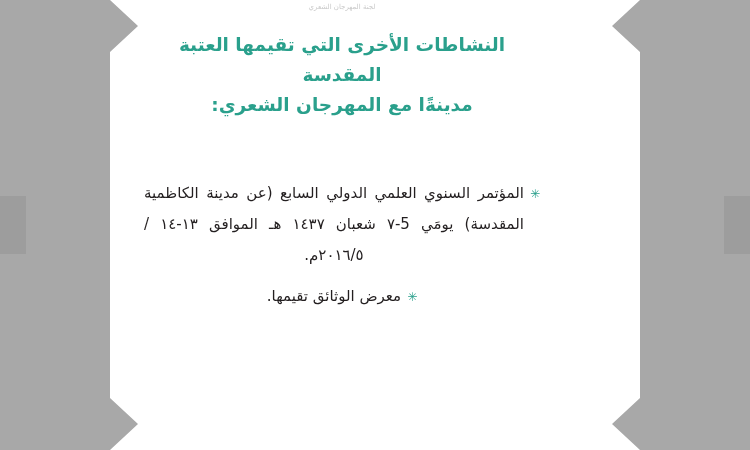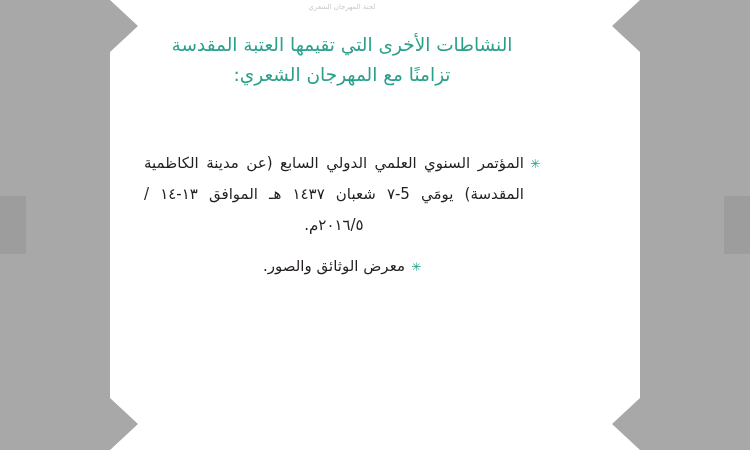--- a/index.html
+++ b/index.html
@@ -81,21 +81,21 @@
     color: #c9c9c9;
     letter-spacing: .5px;
     line-height: 10px;
     direction: rtl;
   }
 
   .headline {
     margin-top: 18px;
     color: #2aa08c;
     font-size: 18.5px;
-    font-weight: normal;
+    font-weight: bold;
     line-height: 30px;
     direction: rtl;
     letter-spacing: 0px;
   }
   .headline .l2 {
     display: block;
   }
 
   .body-block {
     margin-top: 58px;
@@ -149,30 +149,30 @@
 
   <div class="tab-left"></div>
   <div class="tab-right"></div>
 
   <div class="content">
 
     <div class="topline">لجنة المهرجان الشعري</div>
 
     <div class="headline">
       <span>النشاطات الأخرى التي تقيمها العتبة المقدسة</span>
-      <span class="l2">تزامنًا مع المهرجان الشعري:</span>
+      <span class="l2">مدينةًا مع المهرجان الشعري:</span>
     </div>
 
     <div class="body-block">
 
       <div class="item">
         <span class="bullet">✳</span>
         <span class="item-text">المؤتمر السنوي العلمي الدولي السابع (عن مدينة الكاظمية المقدسة) يومَي 5-٧ شعبان ١٤٣٧ هـ الموافق ١٣-١٤ /٢٠١٦/٥م.</span>
       </div>
 
       <div class="item item-2">
         <span class="bullet">✳</span>
-        <span class="item-text">معرض الوثائق والصور.</span>
+        <span class="item-text">معرض الوثائق تقيمها.</span>
       </div>
 
     </div>
   </div>
 </div>
 
 </body></html>

